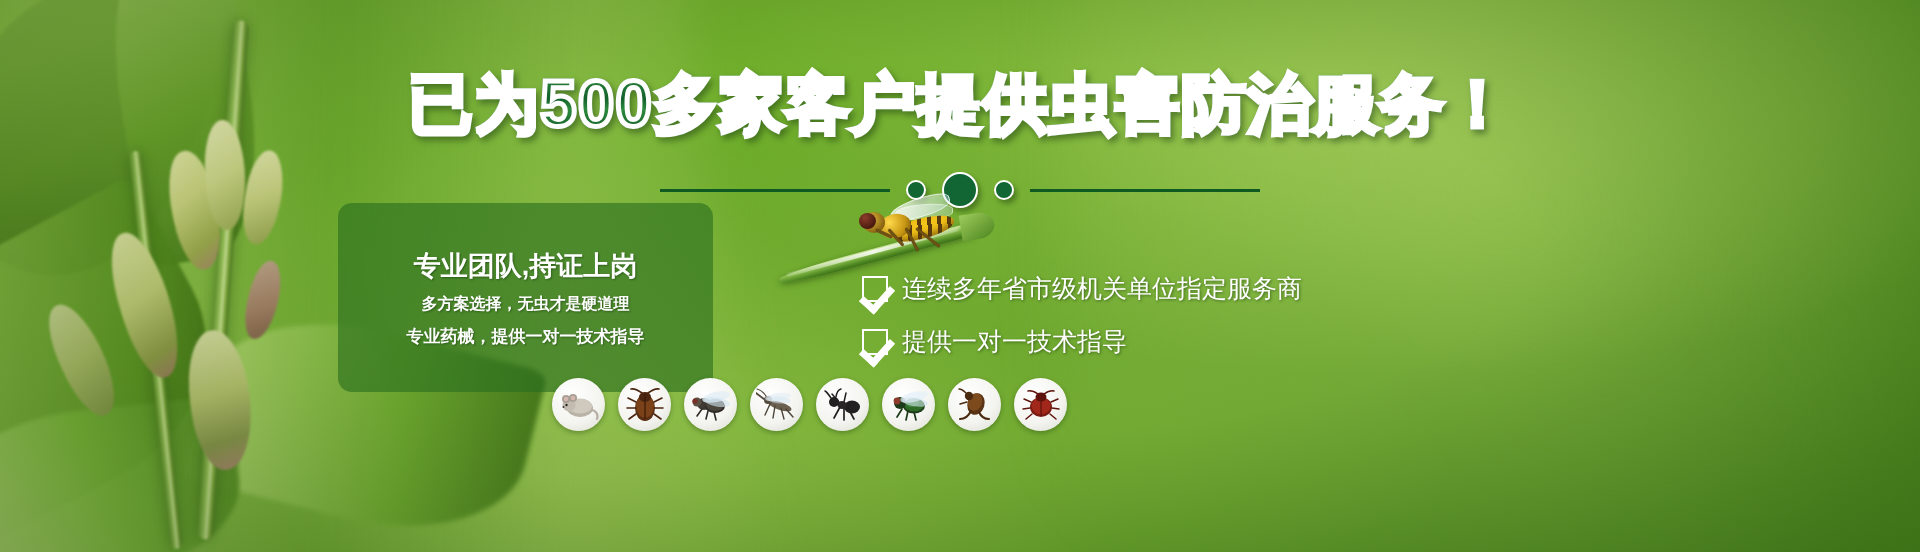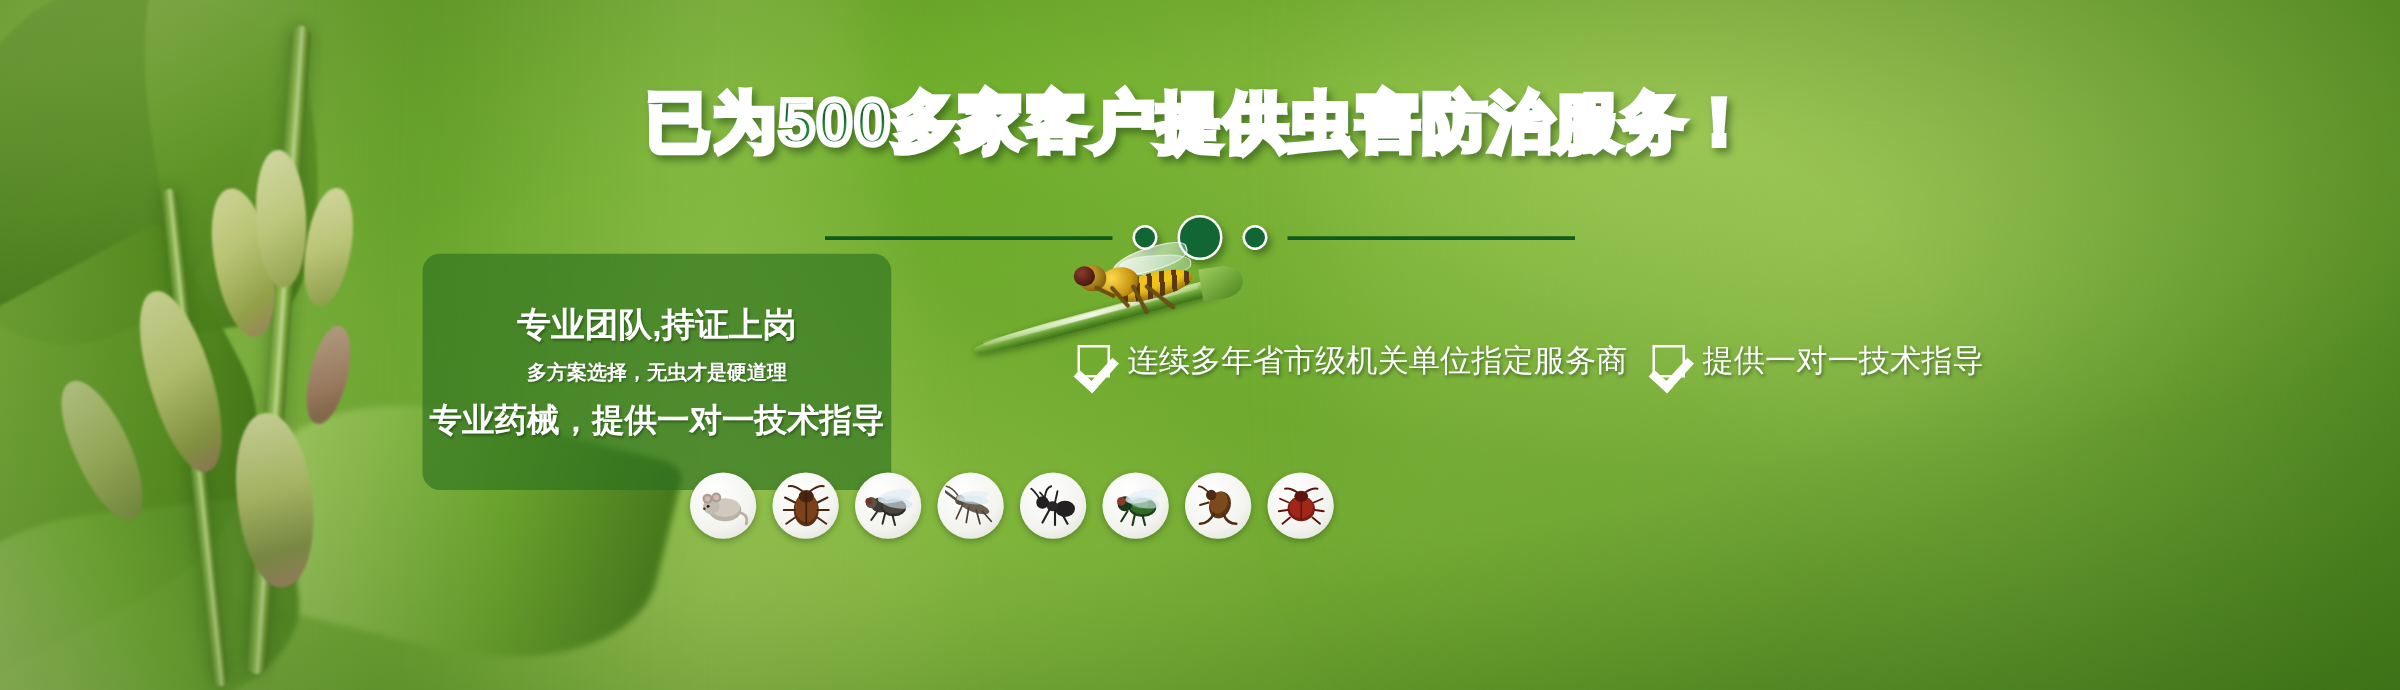--- a/index.html
+++ b/index.html
@@ -63,21 +63,21 @@
     position:absolute;
     border-radius:52% 48% 55% 45%;
     filter:blur(.9px);
   }
 
   
   .headline {
     position:absolute;
     left:0; right:0; top:72px;
     text-align:center;
-    font-size:51px;
+    font-size:64px;
     font-weight:700;
     letter-spacing:2px;
     line-height:1;
     color:#1a6b31;
     font-family:"Liberation Sans","DejaVu Sans",sans-serif;
     white-space:nowrap;
     background:linear-gradient(180deg,#2f8b3f 0%, #13622c 42%, #2d8a3e 58%, #0e5524 100%);
     -webkit-background-clip:text;
     background-clip:text;
     -webkit-text-fill-color:transparent;
@@ -117,21 +117,21 @@
   }
   .panel-line {
     color:#ffffff;
     font-weight:700;
     white-space:nowrap;
     text-shadow:1px 1px 2px rgba(10,40,5,.45);
     font-family:"Liberation Sans","DejaVu Sans",sans-serif;
   }
   .panel-line.l1 { font-size:27px; letter-spacing:0px; margin-bottom:6px; }
   .panel-line.l2 { font-size:16px; margin-bottom:6px; }
-  .panel-line.l3 { font-size:26px; }
+  .panel-line.l3 { font-size:17px; }
 
   
   .grass-stick {
     position:absolute;
     left:780px; top:258px;
     width:200px; height:46px;
     transform:rotate(-15deg);
     transform-origin:left center;
   }
   .gs-body {
@@ -190,21 +190,21 @@
   .fly-wing.w2 { left:40px; top:4px;  width:58px; height:16px; transform:rotate(-2deg); opacity:.8; }
   .fly-leg {
     position:absolute; background:#6e4f14; height:3px; border-radius:3px;
     box-shadow:0 0 1px rgba(0,0,0,.4);
   }
 
   
   .checklist {
     position:absolute;
     left:862px; top:272px;
-    display:flex; flex-direction:row; gap:20px;justify-content:space-between;
+    display:flex; flex-direction:column; gap:20px;justify-content:space-between;
   }
   .check-row { display:flex; align-items:center; gap:14px; }
   .check-box {
     width:26px; height:26px;
     border:2px solid #ffffff;
     position:relative;
     flex:0 0 auto;
   }
   .check-box::after {
     content:"";

